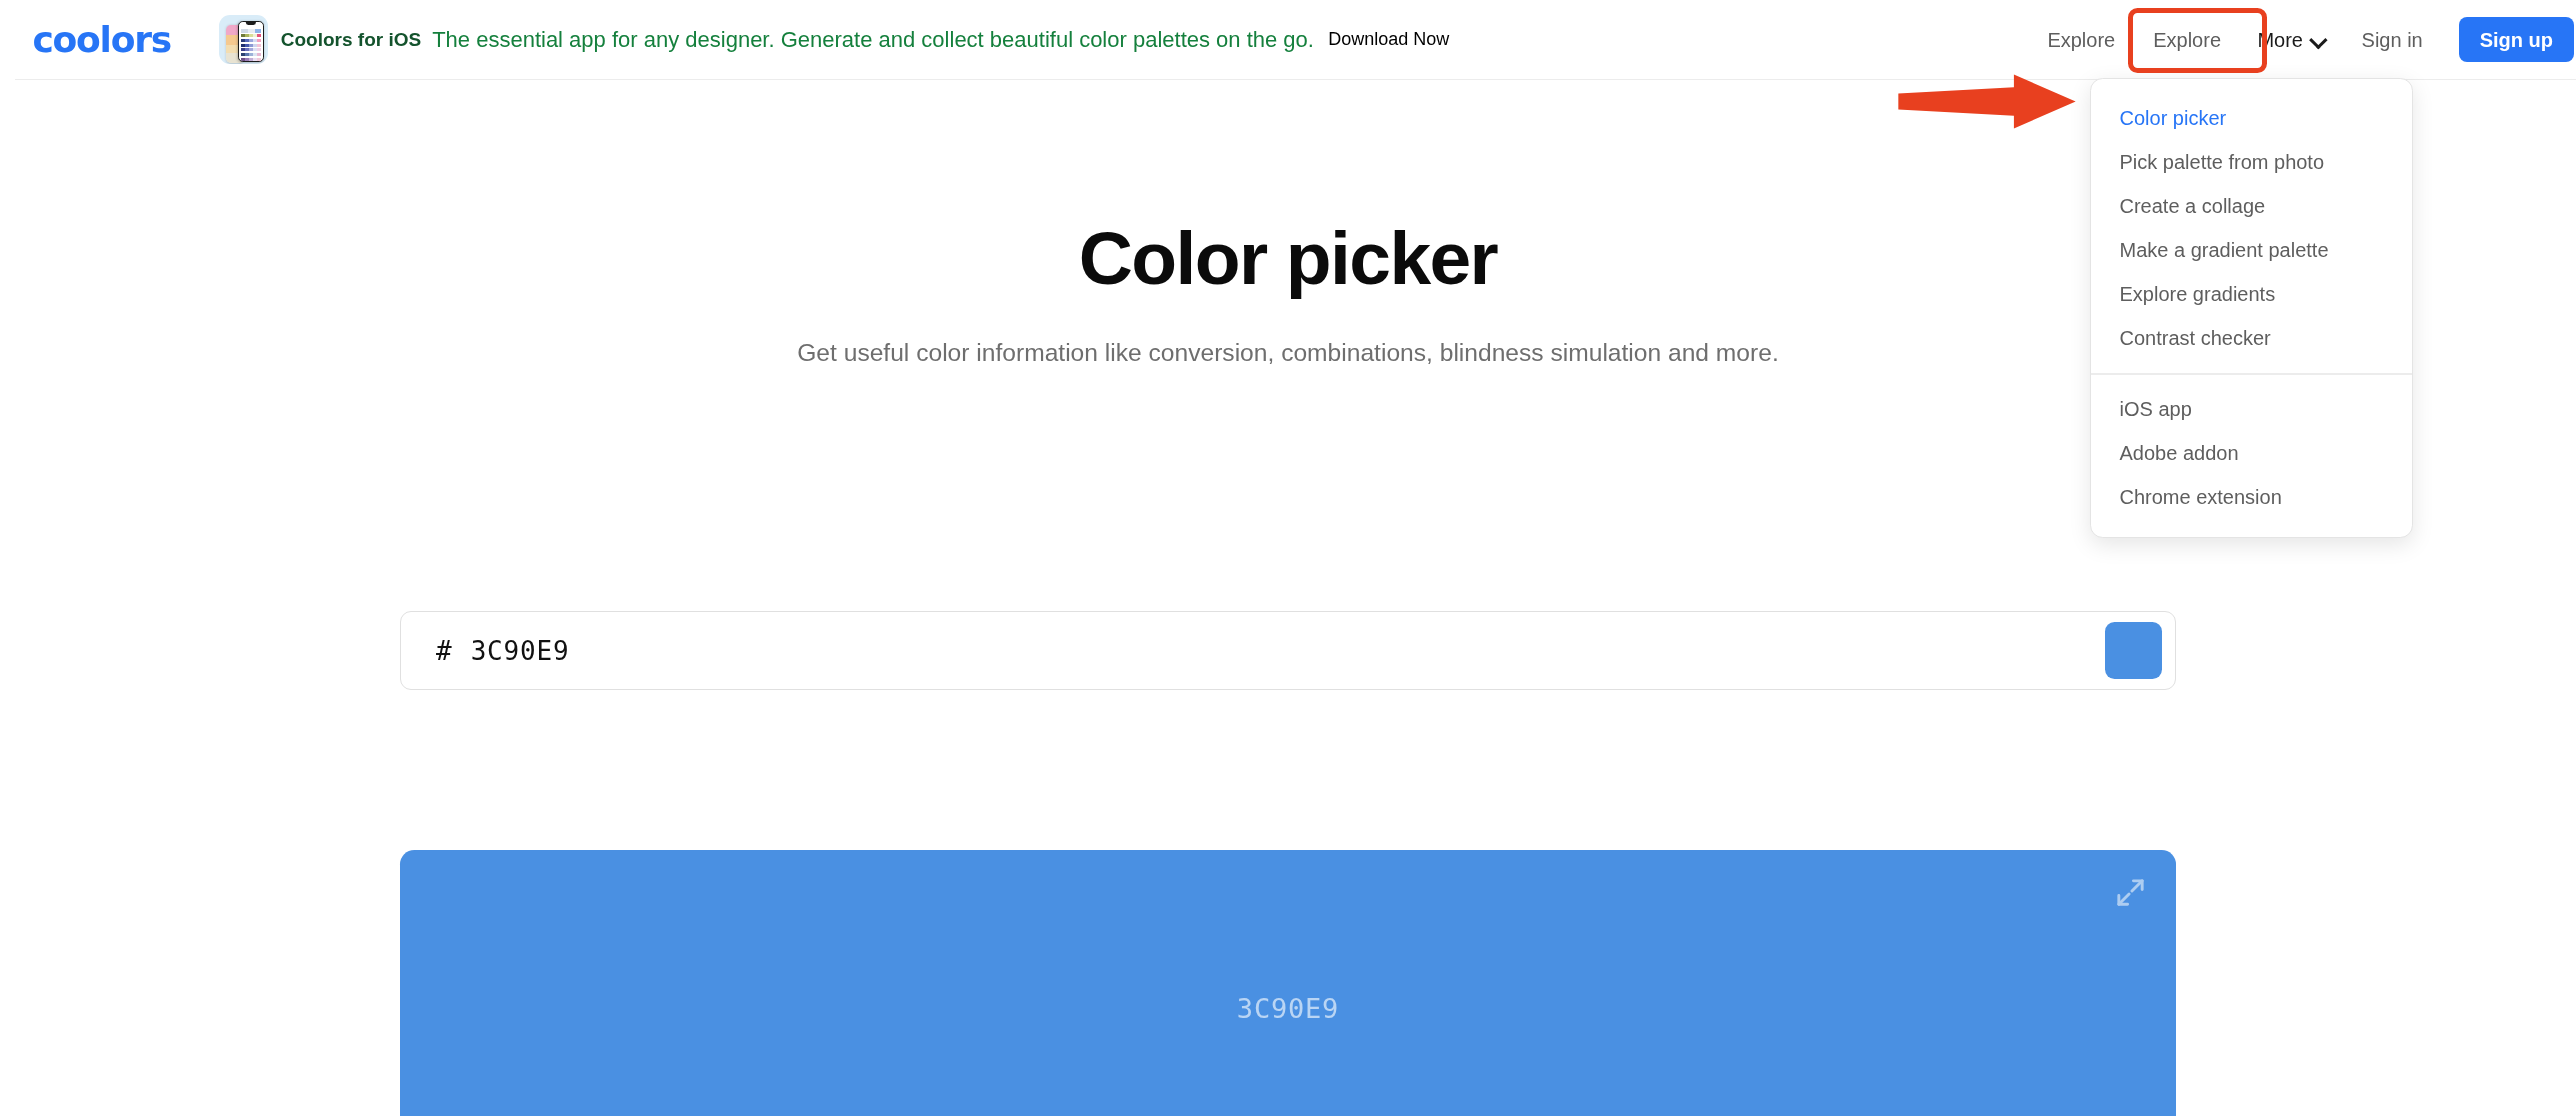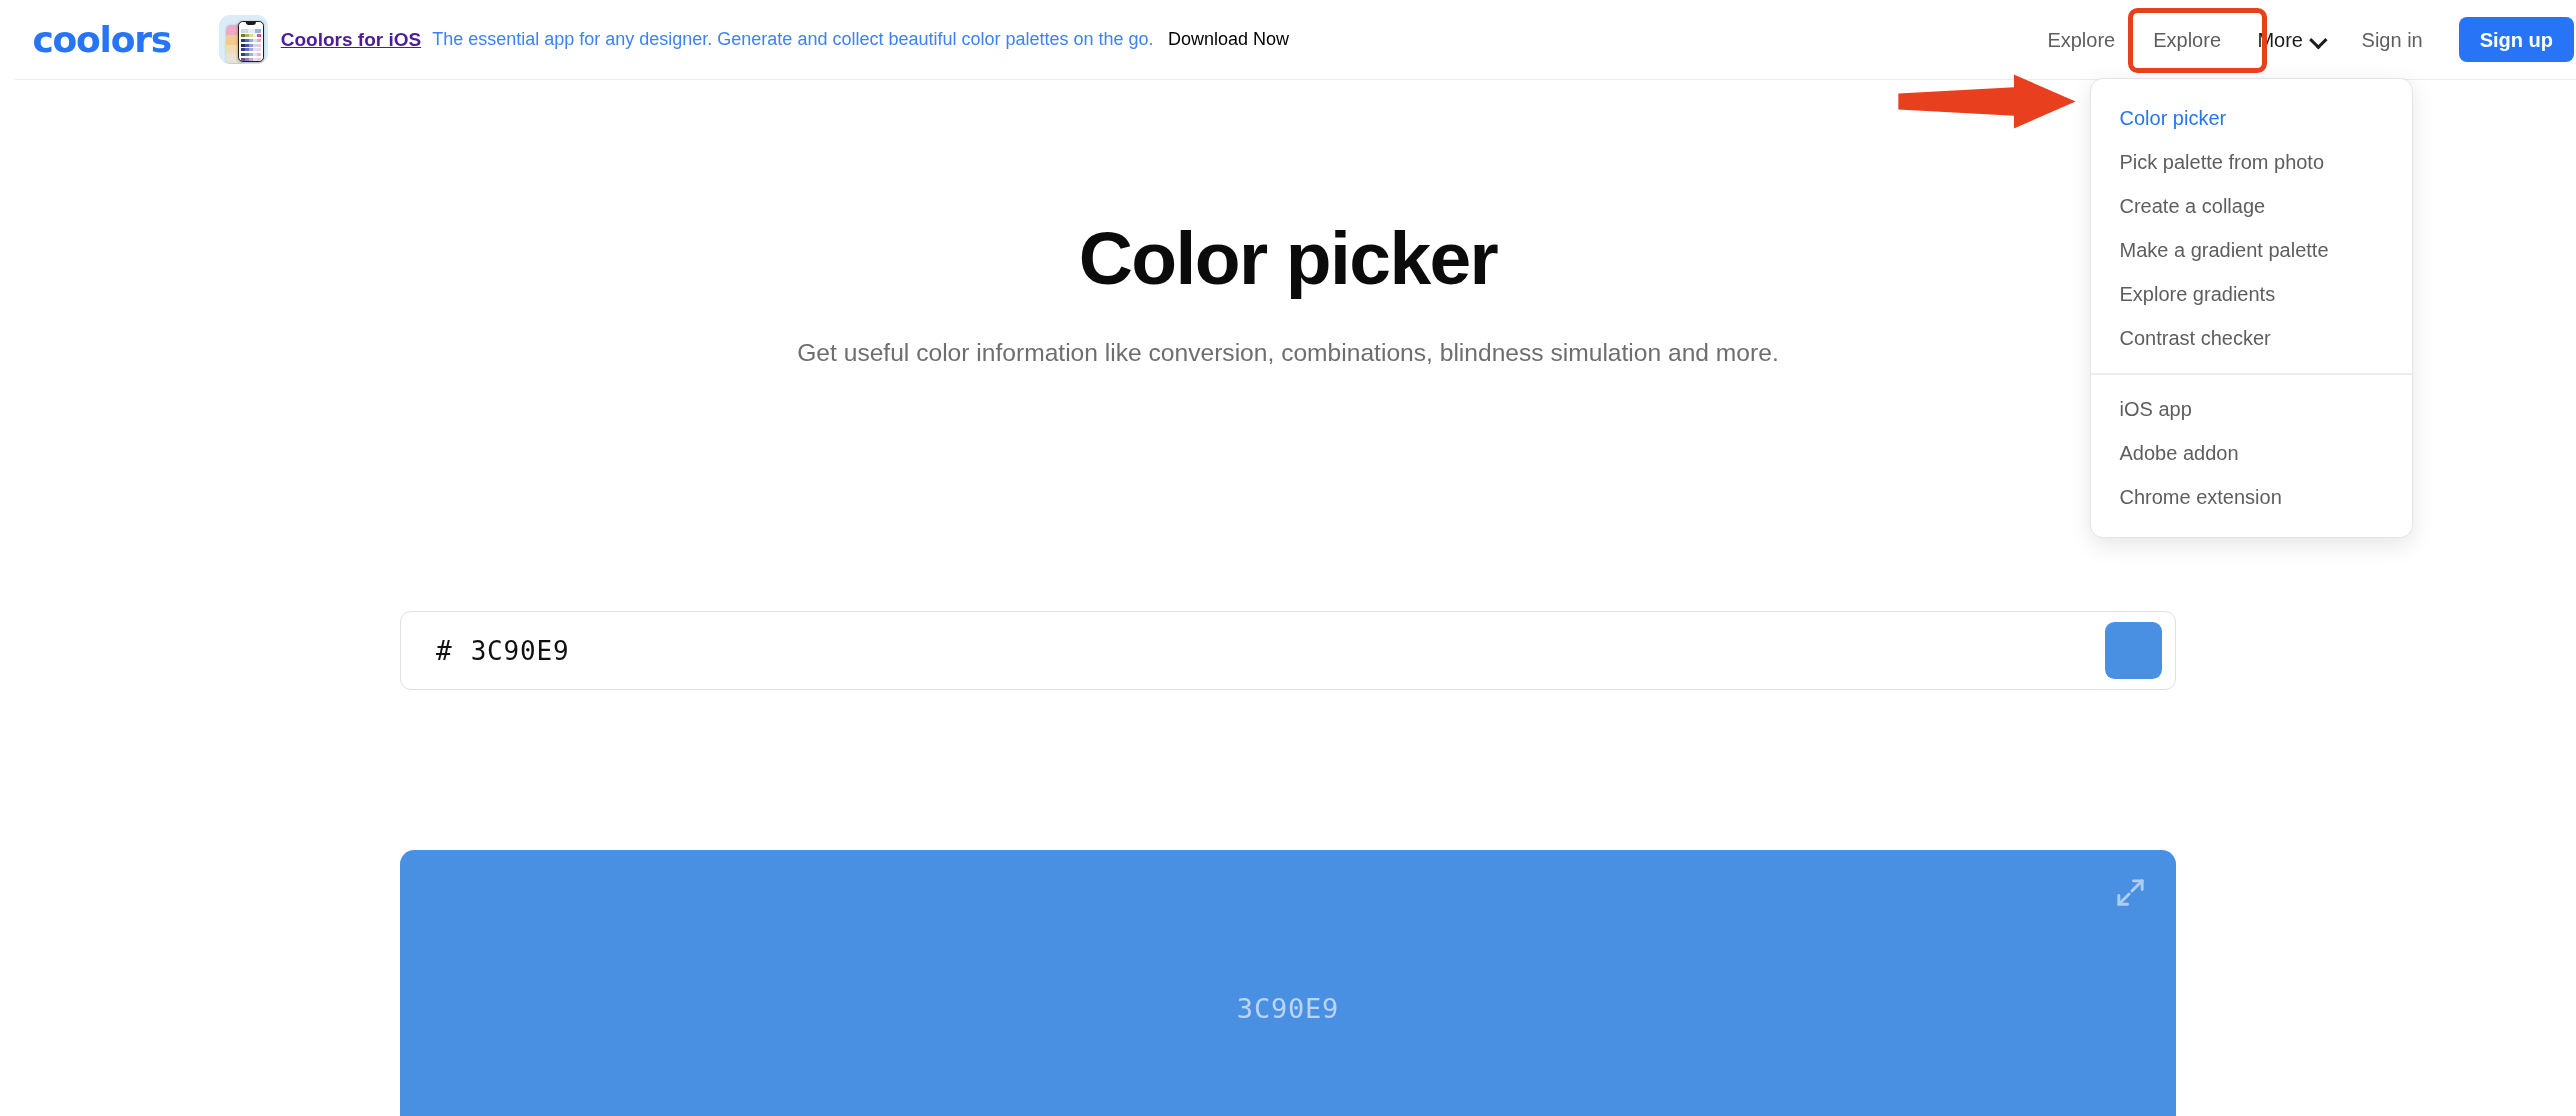--- a/index.html
+++ b/index.html
@@ -94,28 +94,27 @@
     position: absolute; left: 1.6px; right: 1.6px;
     height: 3.2px; border-radius: 0.8px;
     display: flex;
   }
   #promo-icon .row i { flex: 1 1 0; display: block; }
 
   #promo-title {
     margin-left: 12.7px;
     font-size: 19px;
     font-weight: 700;
-    color: #4c1d95;
-    white-space: nowrap;
-    text-decoration: underline;
+    color: #14532d;
+    white-space: nowrap;
   }
   #promo-sub {
     margin-left: 11px;
-    font-size: 18px;
-    color: #3b82f6;
+    font-size: 22px;
+    color: #15803d;
     white-space: nowrap;
   }
   #promo-link {
     margin-left: 14.3px;
     font-size: 18px;
     color: #2775f6;
     text-decoration: none;
     white-space: nowrap;
     cursor: pointer;
   }

